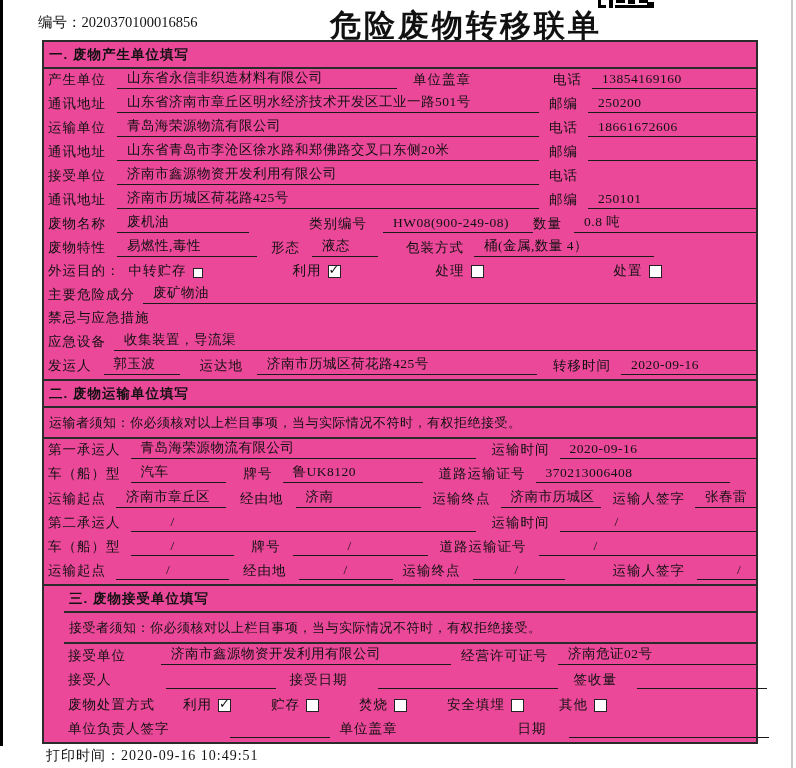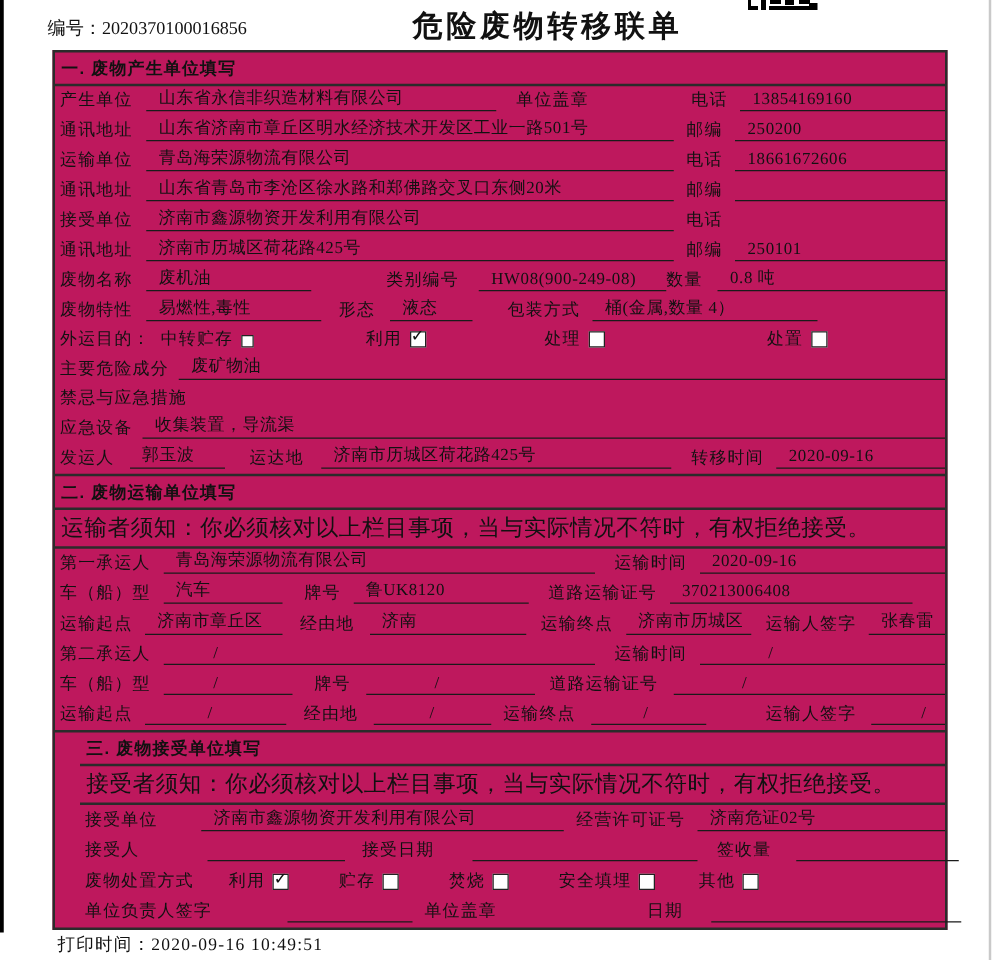--- a/index.html
+++ b/index.html
@@ -5,41 +5,41 @@
   html,body{margin:0;padding:0;}
   body{
     width:796px;height:768px;position:relative;background:#ffffff;
     font-family:"Liberation Serif","DejaVu Serif",serif;
     color:#111;overflow:hidden;
   }
   .left-edge{position:absolute;left:0;top:0;width:3px;height:746px;background:#000;}
   .right-edge{position:absolute;left:791px;top:0;width:2px;height:768px;background:#c9c9c9;}
   .serial{position:absolute;left:38px;top:13px;font-size:14.5px;}
   .doc-title{
-    position:absolute;left:330px;top:5px;font-size:24px;font-weight:bold;
+    position:absolute;left:330px;top:5px;font-size:31px;font-weight:bold;
     font-family:"Liberation Sans","DejaVu Sans",sans-serif;letter-spacing:3px;white-space:nowrap;
   }
   .qr-frag{position:absolute;left:598px;top:0;}
   .form-table{
     position:absolute;left:42px;top:40px;width:716px;height:704px;
-    border:2px solid #2b2b2b;box-sizing:border-box;background:#be185d;
+    border:2px solid #2b2b2b;box-sizing:border-box;background:#ec4899;
     display:flex;flex-direction:column;
   }
   .section{display:flex;flex-direction:column;}
   .sec1{height:337px;}
   .sec2{height:203px;border-top:2px solid #2b2b2b;}
   .sec3{flex:1;border-top:2px solid #2b2b2b;padding-left:20px;}
   .sec-header{
     height:25px;line-height:25px;flex:none;
     font-family:"Liberation Sans","DejaVu Sans",sans-serif;
     font-weight:bold;font-size:13.5px;padding-left:5px;
     border-bottom:2px solid #2b2b2b;letter-spacing:1px;
   }
   .notice{
-    height:29px;line-height:29px;flex:none;font-size:18px;padding-left:5px;
+    height:29px;line-height:29px;flex:none;font-size:13px;padding-left:5px;
     border-bottom:2px solid #2b2b2b;letter-spacing:0.5px;white-space:nowrap;
   }
   .rows{flex:1;display:flex;flex-direction:column;}
   .row{flex:1;display:flex;align-items:flex-end;padding:0 0 4px 4px;font-size:13.5px;white-space:nowrap;}
   .lbl{letter-spacing:1px;flex:none;}
   .fld{
     border-bottom:1px solid #1a1a1a;padding:0 2px 1px 10px;
     min-height:15px;box-sizing:border-box;flex:none;letter-spacing:0.5px;
   }
   .fld.grow{flex:1 1 auto;}

